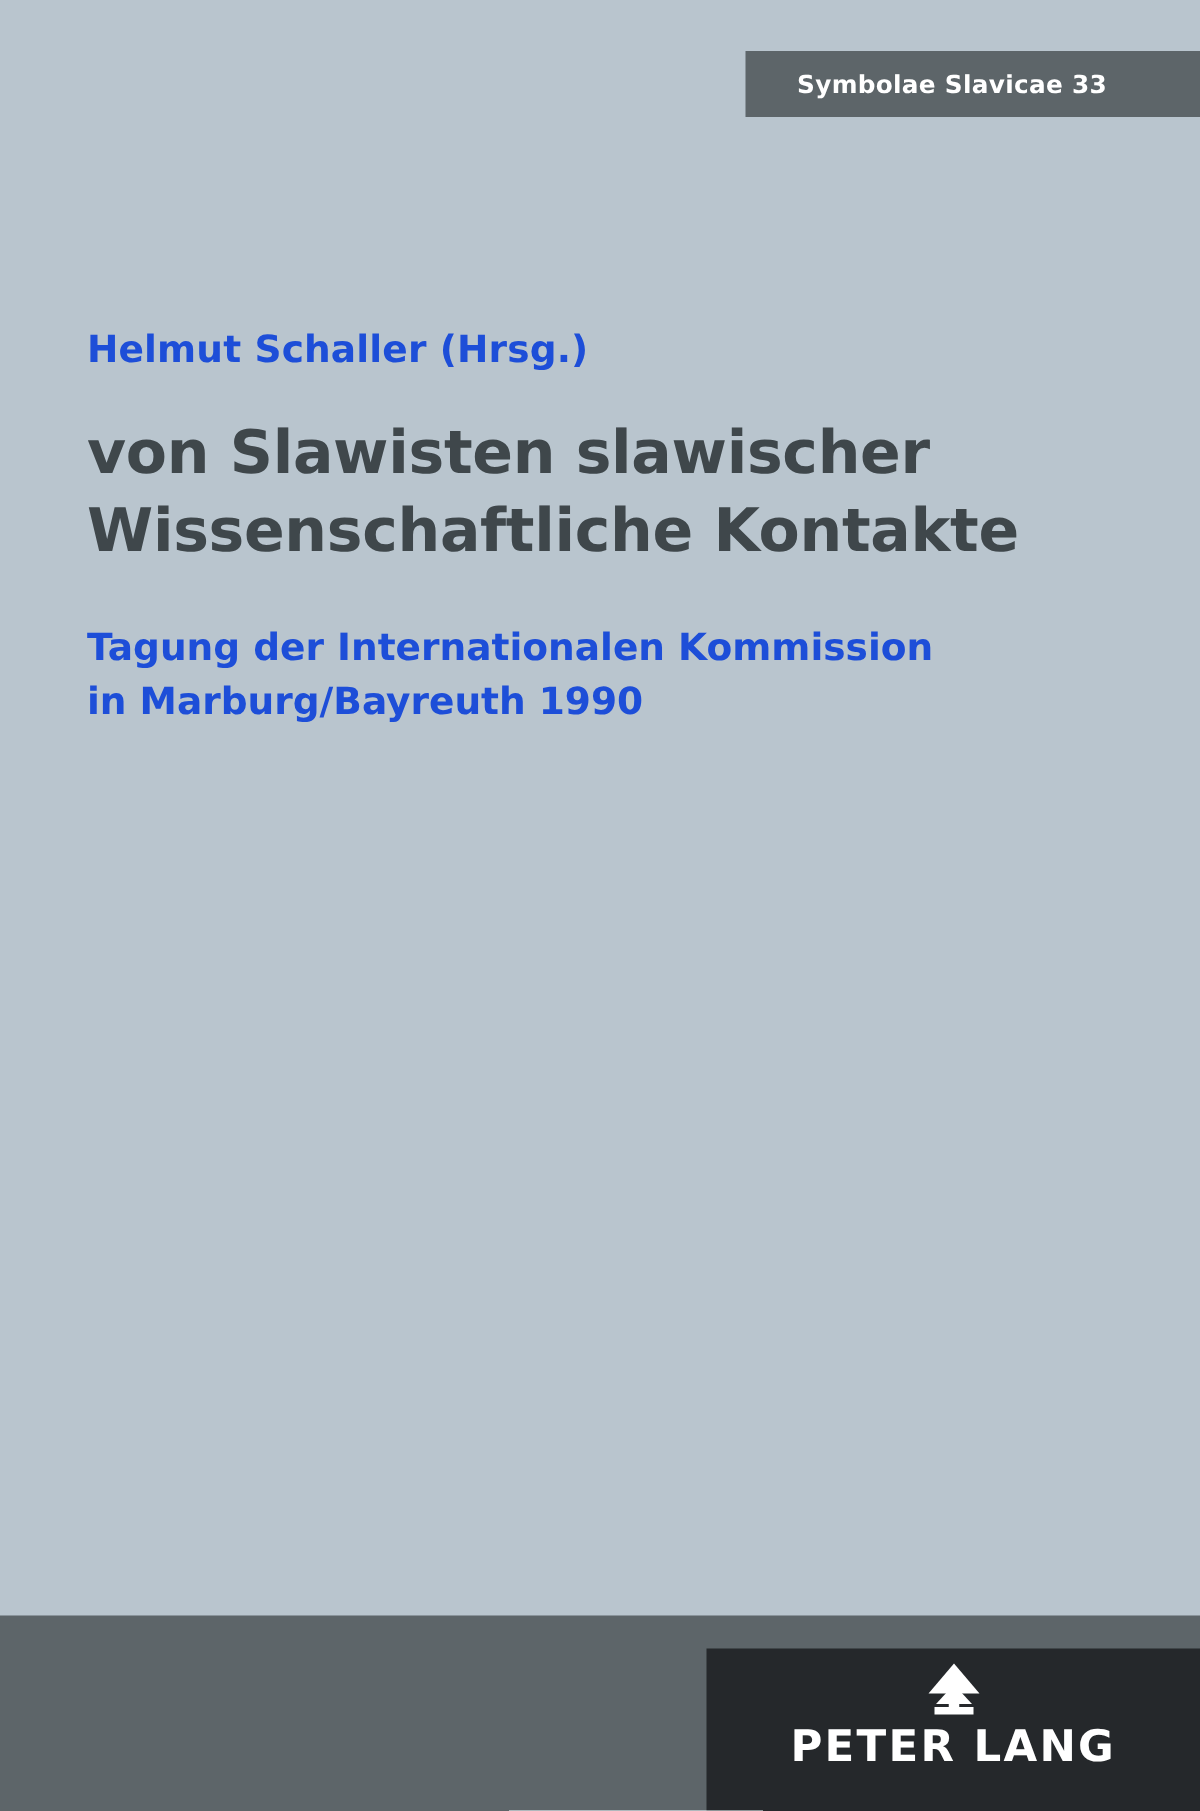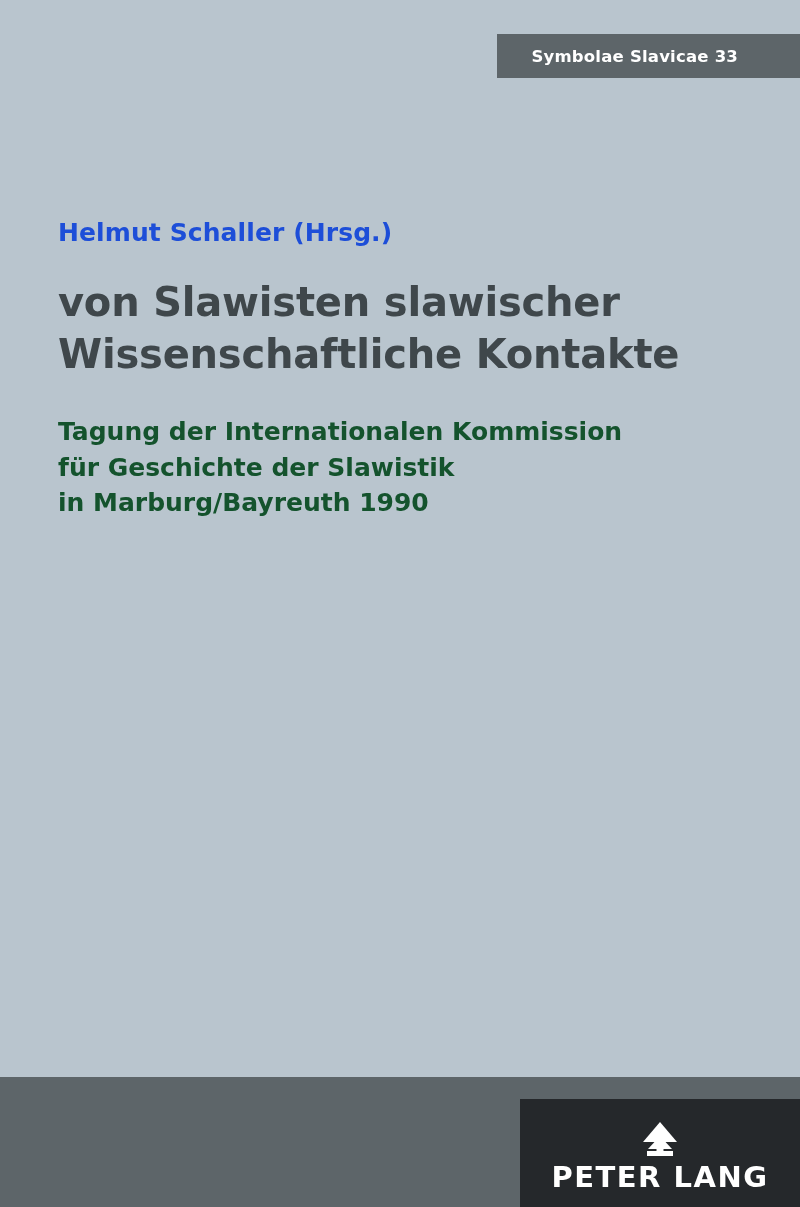--- a/index.html
+++ b/index.html
@@ -62,47 +62,47 @@
     line-height: 1.30;
     margin: 0 0 34px 0;
     letter-spacing: -0.2px;
   }
   .title .line {
     display: block;
   }
   .subtitle {
     font-size: 25px;
     font-weight: bold;
-    color: #14532d;
+    color: #1d4ed8;
     line-height: 1.42;
     margin: 0;
   }
   .subtitle .line {
     display: block;
   }
   
   .footer-bar {
     position: absolute;
     left: 0;
     bottom: 0;
     width: 800px;
     height: 130px;
     background: #5d6569;
   }
   .publisher-box {
     position: absolute;
     right: 0;
     bottom: 0;
-    width: 280px;
+    width: 329px;
     height: 108px;
     background: #25282b;
     display: flex;
     flex-direction: column;
     align-items: center;
-    justify-content: center;
+    justify-content: flex-start;
     padding-top: 10px;
     box-sizing: border-box;
   }
   .publisher-mark {
     width: 40px;
     height: 34px;
     position: relative;
     margin-bottom: 4px;
   }
   .publisher-mark .tree-top {
@@ -164,21 +164,20 @@
   <div class="text-block">
     <div class="editor">Helmut Schaller (Hrsg.)</div>
 
     <h1 class="title">
       <span class="line">von Slawisten slawischer</span>
       <span class="line">Wissenschaftliche Kontakte</span>
     </h1>
 
     <div class="subtitle">
       <span class="line">Tagung der Internationalen Kommission</span>
-      <span class="line">für Geschichte der Slawistik</span>
       <span class="line">in Marburg/Bayreuth 1990</span>
     </div>
   </div>
 
   <div class="footer-bar"></div>
 
   <div class="publisher-box">
     <span class="publisher-mark">
       <span class="tree-top"></span>
       <span class="tree-mid"></span>

